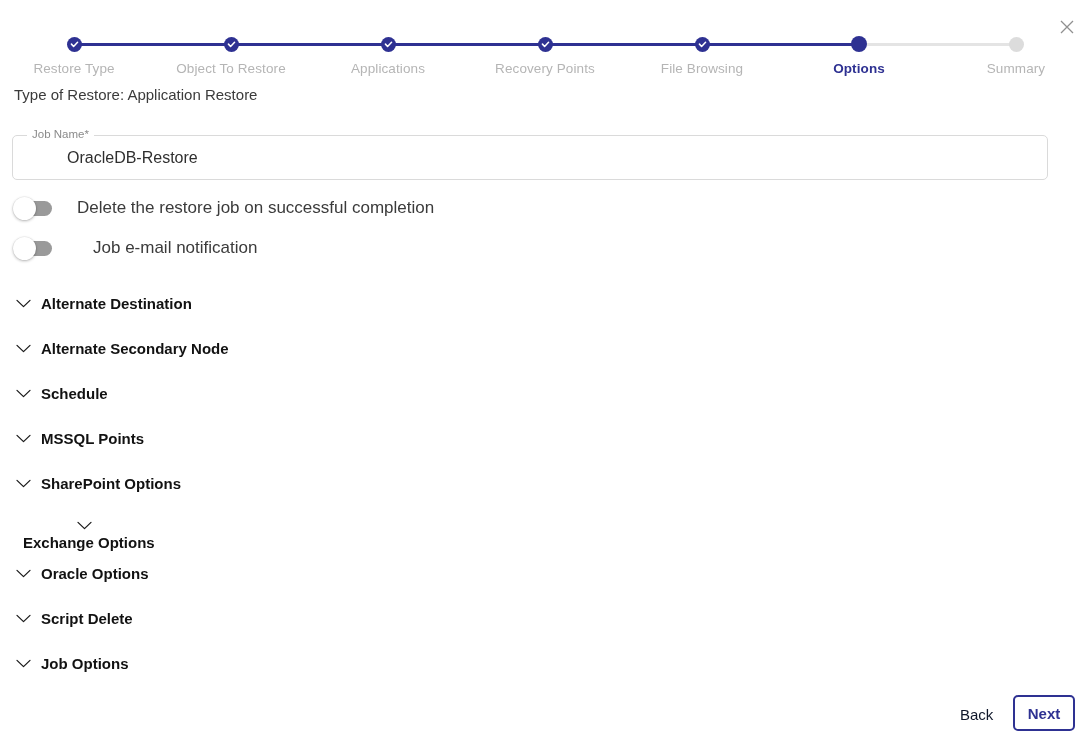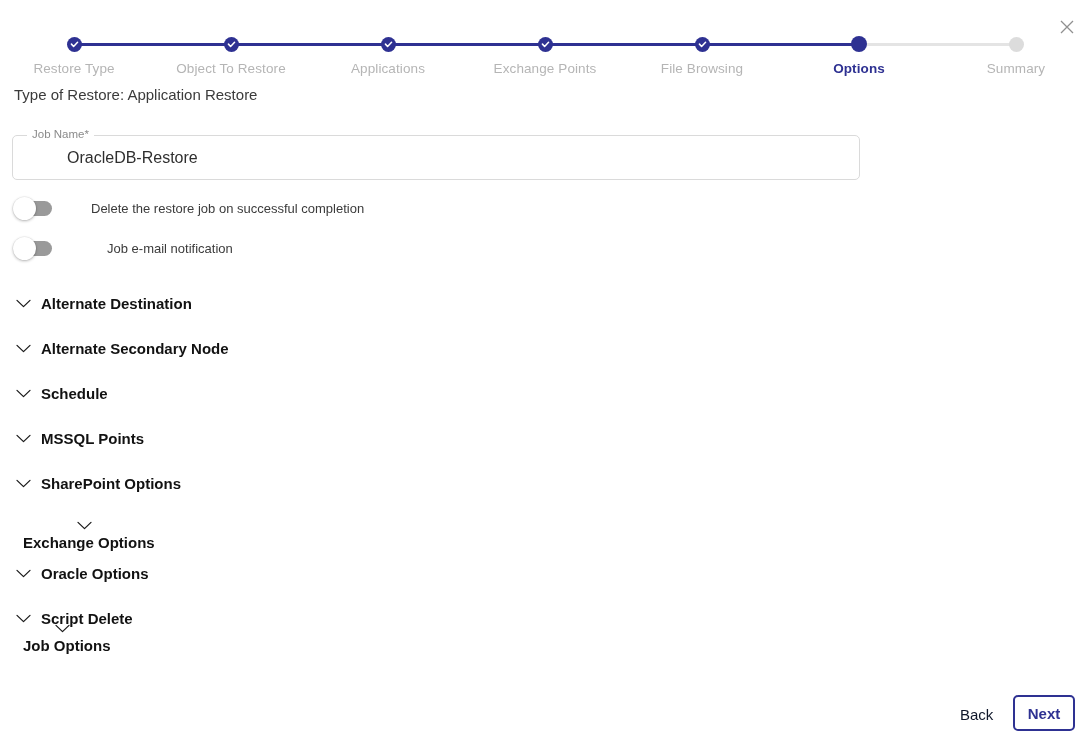--- a/index.html
+++ b/index.html
@@ -96,21 +96,21 @@
     left: 14px;
     font-size: 15px;
     color: #3b3b3b;
   }
 
   
   #job-name-field {
     position: absolute;
     top: 135px;
     left: 12px;
-    width: 848px;
+    width: 1036px;
     height: 45px;
     border: 1px solid #dadada;
     border-radius: 5px;
     background: #ffffff;
   }
   #job-name-legend {
     position: absolute;
     top: -8px;
     left: 14px;
     background: #ffffff;
@@ -157,22 +157,22 @@
     position: absolute;
     left: -1px;
     top: -4px;
     width: 23px;
     height: 23px;
     border-radius: 50%;
     background: #ffffff;
     box-shadow: 0 1px 3px rgba(0,0,0,0.28), 0 0 0 0.5px rgba(0,0,0,0.07);
   }
   .toggle-label {
-    margin-left: 39px;
-    font-size: 13px;
+    margin-left: 25px;
+    font-size: 17px;
     color: #3b3b3b;
     white-space: nowrap;
   }
 
   
   .accordion-item {
     position: absolute;
     left: 14px;
     display: flex;
     align-items: center;
@@ -275,21 +275,21 @@
       <div class="step-label">Applications</div>
     </div>
     <div class="step" style="left: 545px;">
       <div class="step-dot-wrap">
         <div class="step-dot">
           <svg width="9" height="9" viewBox="0 0 10 10">
             <path d="M1.6 4.6 L4 7.2 L8.4 2.6" stroke="#ffffff" stroke-width="1.7" fill="none" stroke-linecap="round" stroke-linejoin="round"></path>
           </svg>
         </div>
       </div>
-      <div class="step-label">Exchange Points</div>
+      <div class="step-label">Recovery Points</div>
     </div>
     <div class="step" style="left: 702px;">
       <div class="step-dot-wrap">
         <div class="step-dot">
           <svg width="9" height="9" viewBox="0 0 10 10">
             <path d="M1.6 4.6 L4 7.2 L8.4 2.6" stroke="#ffffff" stroke-width="1.7" fill="none" stroke-linecap="round" stroke-linejoin="round"></path>
           </svg>
         </div>
       </div>
       <div class="step-label">File Browsing</div>
@@ -390,21 +390,21 @@
       <span class="accordion-title">Oracle Options</span>
     </div>
     <div class="accordion-item" style="top: 606px;">
       <span class="chev">
         <svg width="15" height="9" viewBox="0 0 15 9">
           <path d="M1 1.4 L7.5 7.6 L14 1.4" stroke="#1a1a1a" stroke-width="1.25" fill="none" stroke-linecap="round" stroke-linejoin="round"></path>
         </svg>
       </span>
       <span class="accordion-title">Script Delete</span>
     </div>
-    <div class="accordion-item" style="top: 619px; flex-direction: column;">
+    <div class="accordion-item" style="top: 651px;">
       <span class="chev">
         <svg width="15" height="9" viewBox="0 0 15 9">
           <path d="M1 1.4 L7.5 7.6 L14 1.4" stroke="#1a1a1a" stroke-width="1.25" fill="none" stroke-linecap="round" stroke-linejoin="round"></path>
         </svg>
       </span>
       <span class="accordion-title">Job Options</span>
     </div>
   </div>
 
 <button id="back-button">Back</button>

